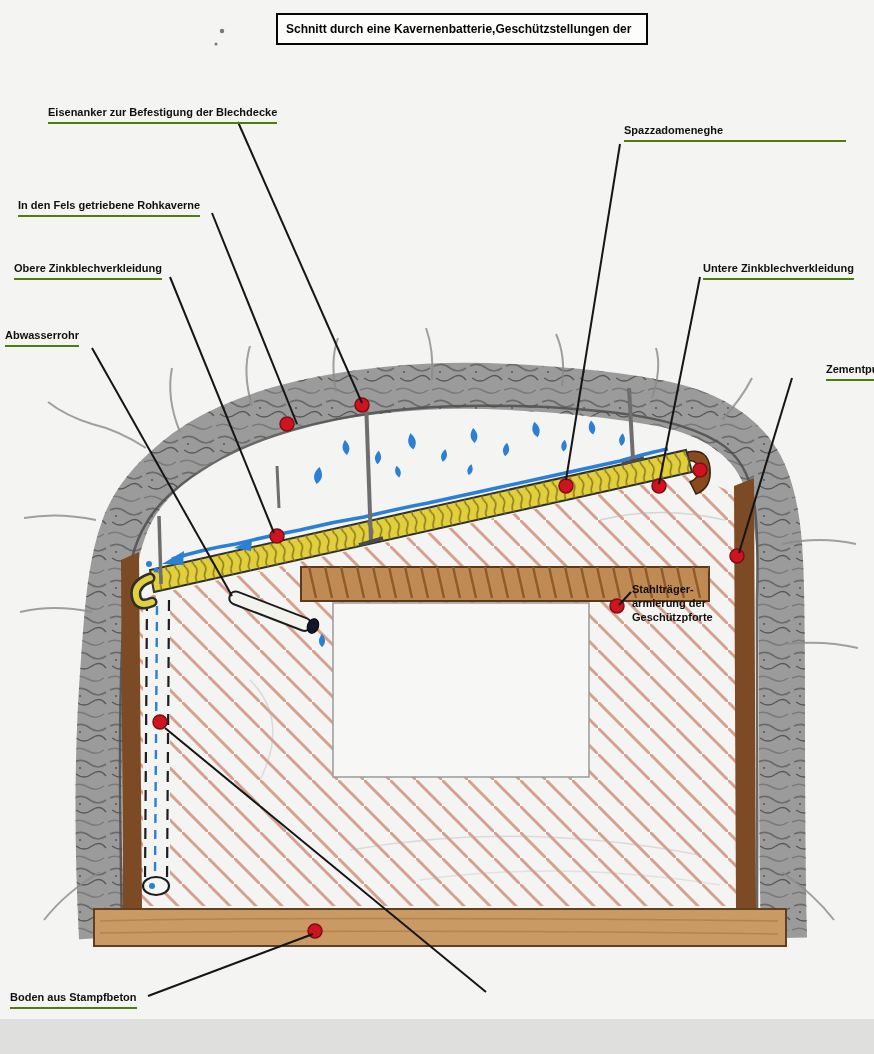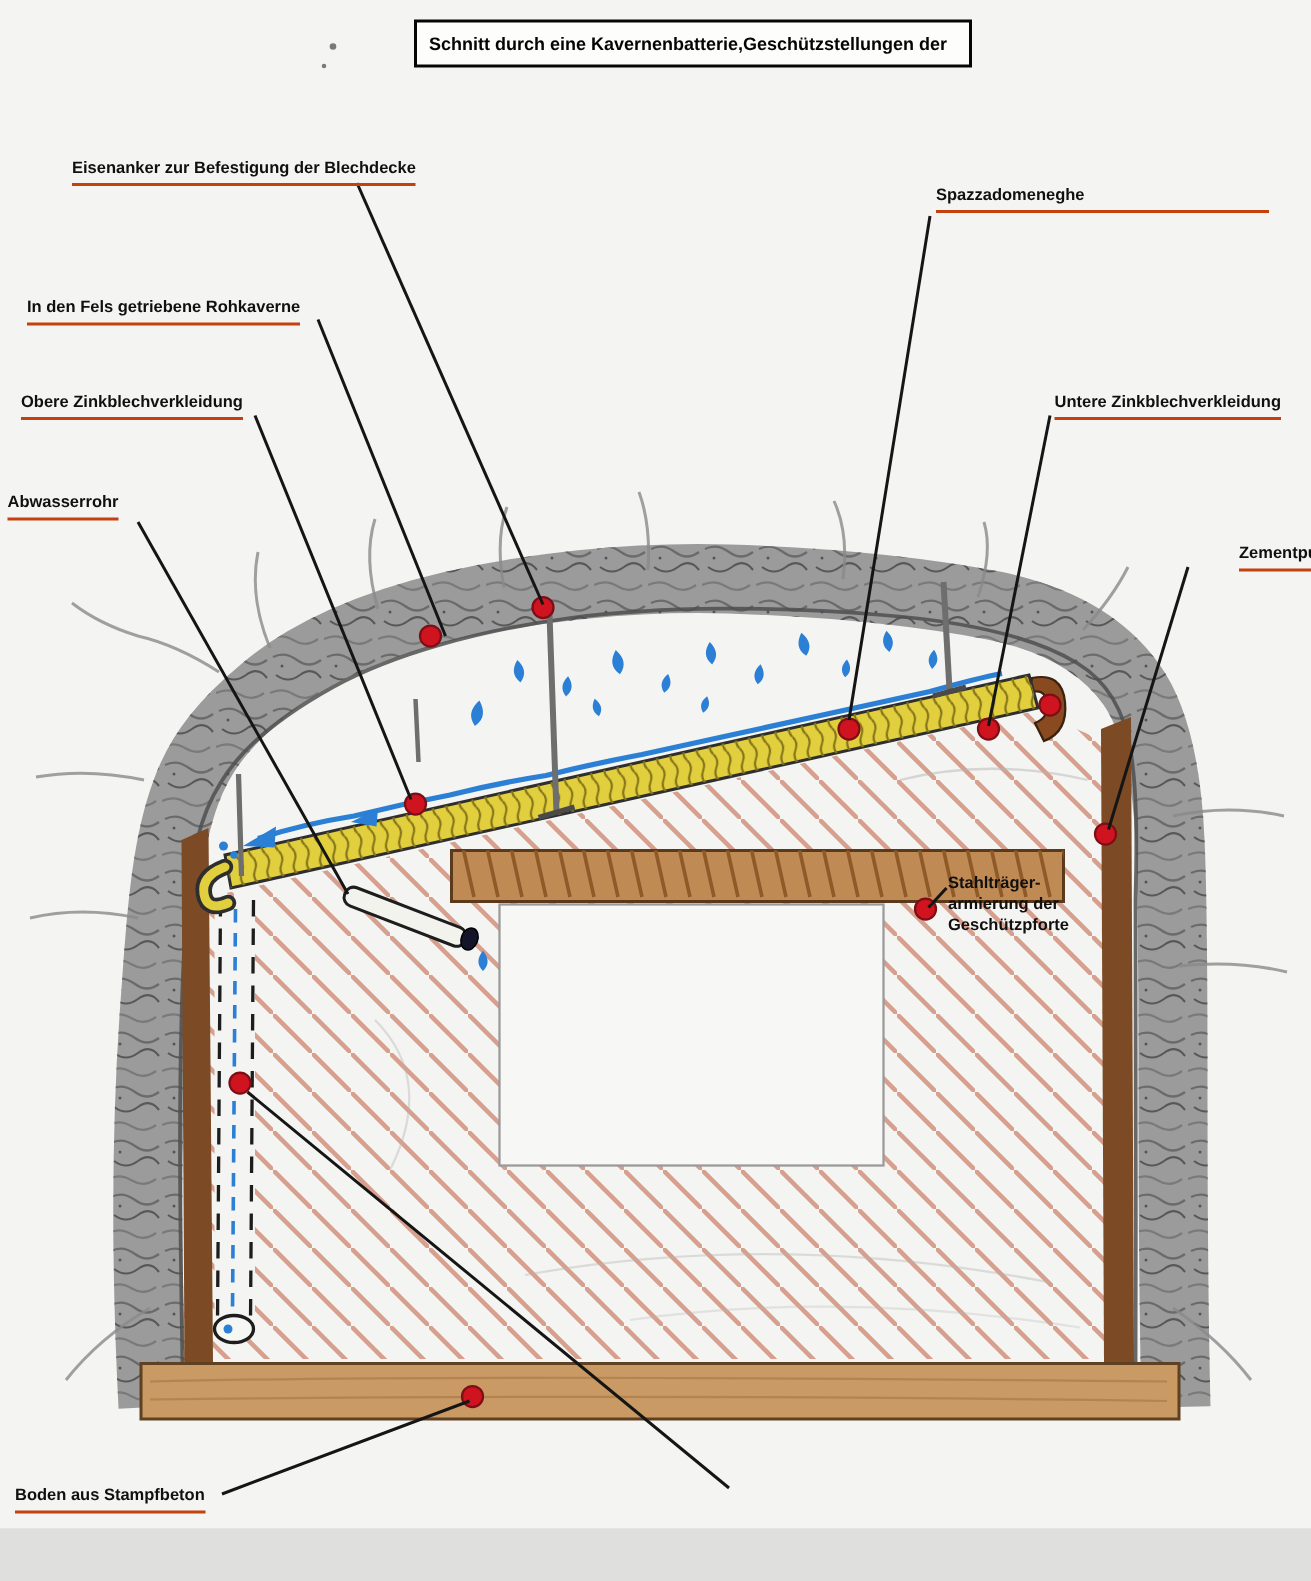--- a/index.html
+++ b/index.html
@@ -2,21 +2,21 @@
 <html style="--paper: #f4f5f2; --ink: #151515; --rock-gray: #9b9b9b; --rock-edge: #4f4f4f; --wall-brown: #7c4a24; --hatch-brown: #c2654a; --cork-yellow: #e2cf3e; --cork-line: #86761a; --water-blue: #2b7fd4; --anchor-red: #cf1420; --floor-tan: #c99a63; --beam-brown: #c08a55; --beam-line: #8f5a28;"><head>
 <meta charset="utf-8">
 <style>
   html,body{margin:0;padding:0;background:#dfe0dd;}
   .stage{position:relative;width:874px;height:1019px;margin:0 auto;overflow:hidden;
          background:var(--paper,#f4f5f2);font-family:Liberation Sans, sans-serif;padding-left:40px;}
   svg.canvas{position:absolute;left:0;top:0;}
 
   .label{position:absolute;font-weight:bold;font-size:11px;color:#101010;
          white-space:nowrap;line-height:1.25;}
-  .ul{border-bottom:2px solid #c2410c;padding-bottom:2px;}
+  .ul{border-bottom:2px solid #4d7c0f;padding-bottom:2px;}
   .titlebox{position:absolute;left:276px;top:13px;width:352px;background:#fdfdfc;
             border:2px solid #050505;padding:5px 8px;font-size:12px;font-weight:bold;
             line-height:1.5;color:#050505;}
 
   
   .rock-base{stroke:var(--rock-gray,#9b9b9b);fill:none;stroke-width:46;}
   .rock-edge{stroke:var(--rock-edge,#4f4f4f);fill:none;stroke-width:2.5;opacity:.85;}
   .rocktex-a{stroke:#6b6b6b;fill:none;stroke-width:1.6;}
   .rocktex-b{stroke:#585858;fill:none;stroke-width:1.4;}
   .rocktex-c{stroke:#7a7a7a;fill:none;stroke-width:1.5;}

